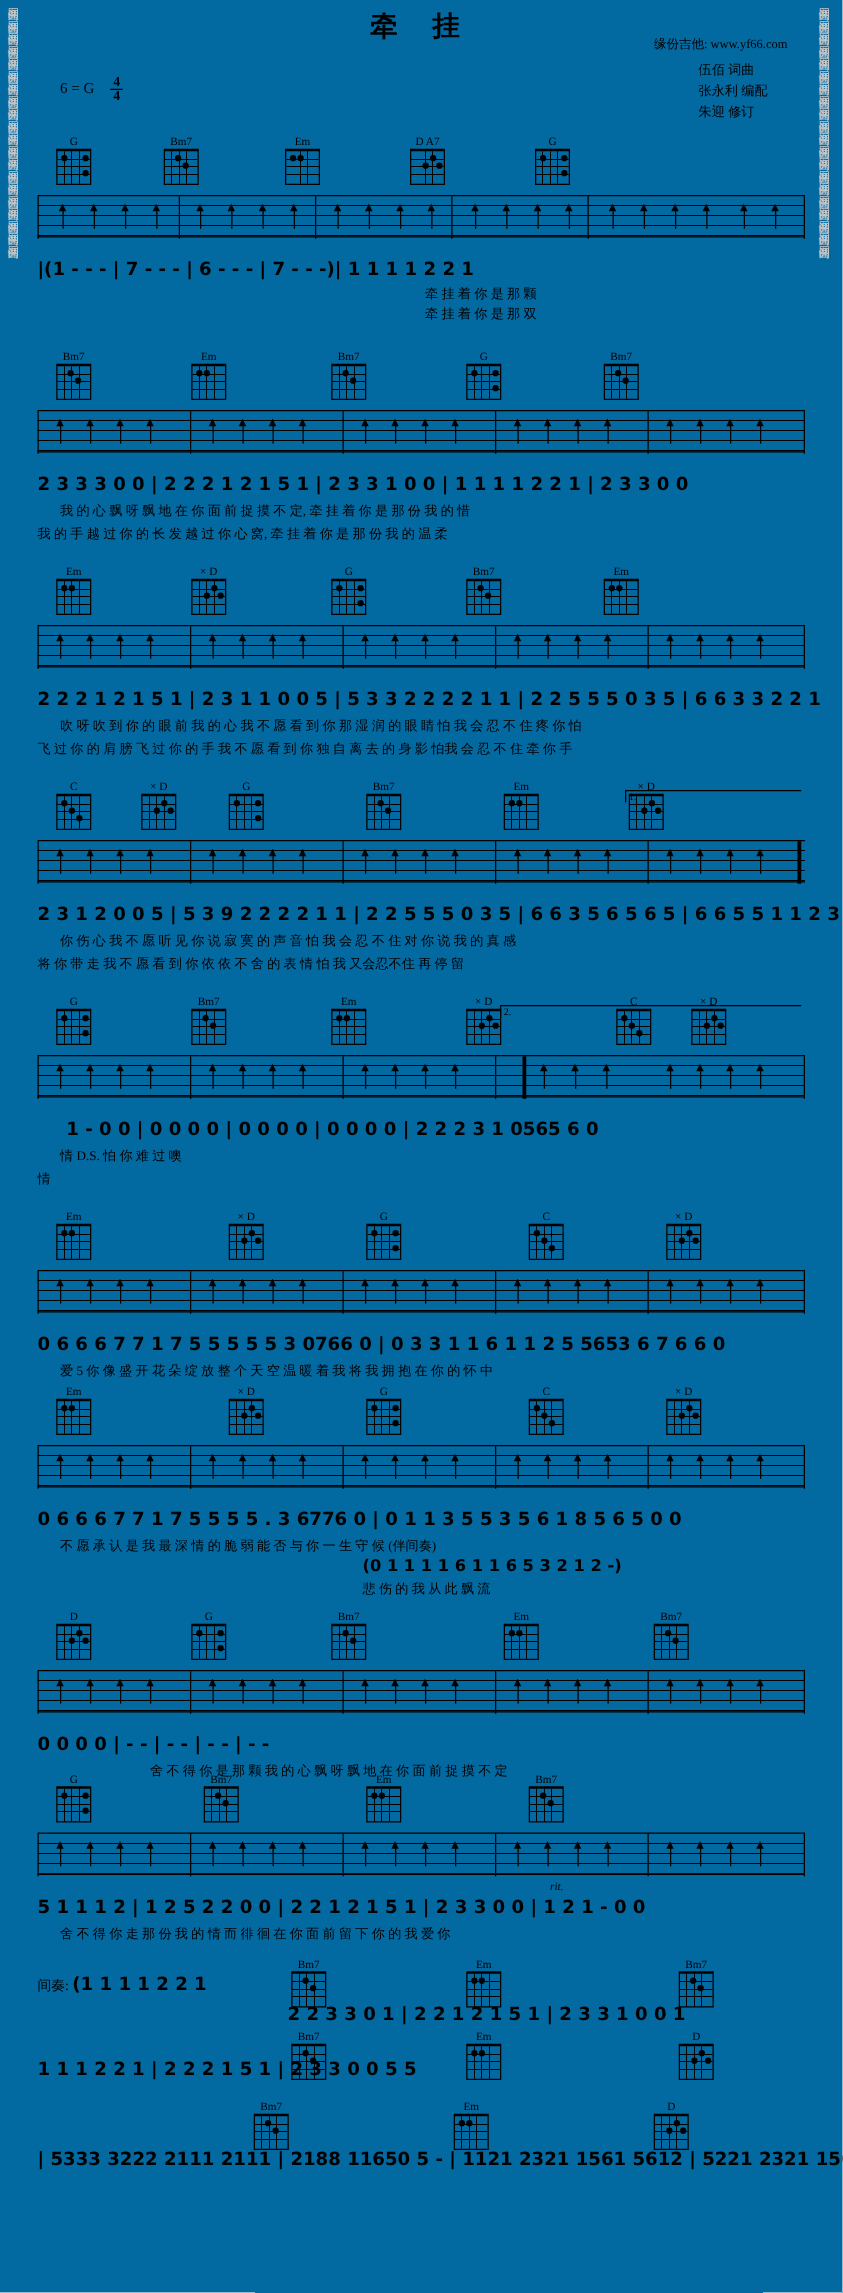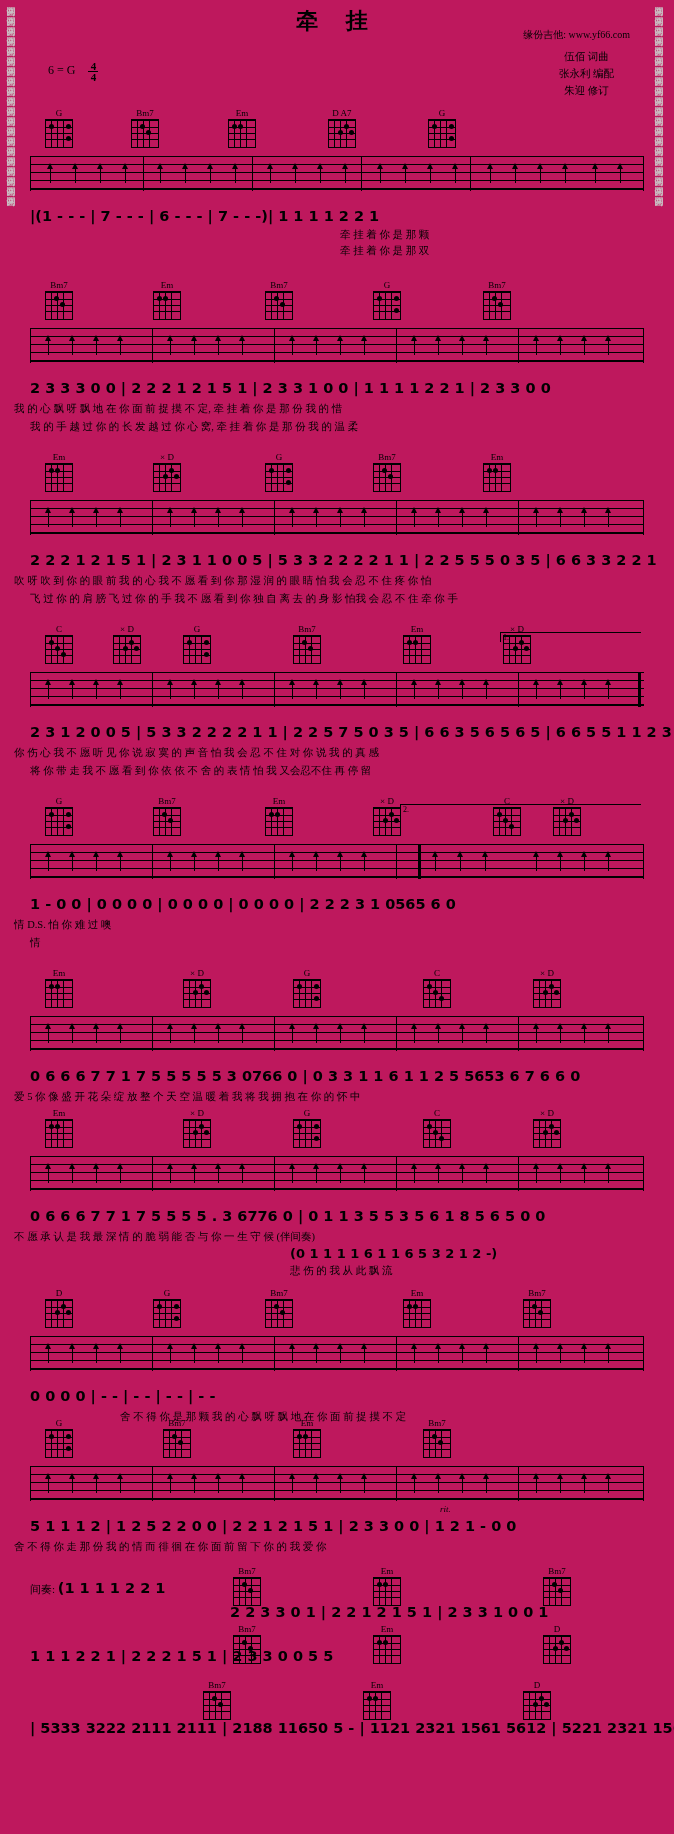--- a/index.html
+++ b/index.html
@@ -8,21 +8,21 @@
     width:674px;
     height:1834px;
     position:relative;
     color:#000;
     overflow:hidden;
   }
   .page{
     position:relative;
     width:674px;
     height:1834px;
-    background:#be185d;
+    background:#0369a1;
   }
   
   .wm{
     position:absolute;
     top:0;
     width:22px;
     height:1834px;
     color:#c9c9c9;
     font-size:9px;
     line-height:26px;
@@ -56,21 +56,21 @@
     top:28px;
     right:44px;
     font-size:10px;
   }
   .credits{
     position:absolute;
     top:48px;
     right:60px;
     font-size:10.5px;
     line-height:17px;
-    text-align:center;
+    text-align:left;
   }
   .keysig{
     position:absolute;
     top:62px;
     left:48px;
     font-size:12px;
   }
   .keysig .frac{
     display:inline-block;
     vertical-align:middle;
@@ -146,21 +146,21 @@
     position:absolute;
     left:30px;width:620px;
     font-family:"DejaVu Sans", sans-serif;
     font-size:14.5px;
     font-weight:bold;
     letter-spacing:0px;
     white-space:nowrap;
   }
   .lyric{
     position:absolute;
-    left:14px;width:620px;
+    left:48px;width:620px;
     font-size:10.5px;
     white-space:nowrap;
   }
   .lyric2{
     position:absolute;
     left:30px;width:620px;
     font-size:10.5px;
     white-space:nowrap;
   }
   .mark{
@@ -507,21 +507,21 @@
       <div class="arrow-up" style="left:384px;"></div>
         <div class="arrow-up" style="left:408px;"></div>
       <div class="arrow-up" style="left:432px;"></div>
         <div class="arrow-up" style="left:456px;"></div>
       <div class="arrow-up" style="left:506px;"></div>
         <div class="arrow-up" style="left:530px;"></div>
       <div class="arrow-up" style="left:554px;"></div>
         <div class="arrow-up" style="left:578px;"></div>
     </div>
 
-    <div class="numrow" style="top:100px;">2 3 1 2 0 0 5 | 5 3 3 2 2 2 2 1 1 | 2 2 5 7 5 0 3 5 | 6 6 3 5 6 5 6 5 | 6 6 5 5 1 1 2 3</div>
+    <div class="numrow" style="top:100px;">2 3 1 2 0 0 5 | 5 3 9 2 2 2 2 1 1 | 2 2 5 5 5 0 3 5 | 6 6 3 5 6 5 6 5 | 6 6 5 5 1 1 2 3</div>
     <div class="lyric" style="top:122px;">你 伤 心      我  不 愿 听 见 你 说 寂  寞 的 声 音    怕 我 会  忍 不 住 对 你 说 我 的 真  感</div>
     <div class="lyric2" style="top:140px;">将 你 带 走    我  不 愿 看 到 你 依 依  不 舍 的 表 情   怕 我  又会忍不住 再 停 留</div>
   </div>
 
   <div class="system" style="top:796px;">
     <div class="chord" style="left:42px;top:0;">
       <div class="nm">G</div>
       <div class="grid">
           <span class="dot" style="left:3px;top:3px;"></span>
           <span class="dot" style="left:20px;top:3px;"></span>
@@ -592,21 +592,21 @@
         <div class="arrow-up" style="left:334px;"></div>
       <div class="arrow-up" style="left:405px;"></div>
         <div class="arrow-up" style="left:430px;"></div>
       <div class="arrow-up" style="left:455px;"></div>
       <div class="arrow-up" style="left:506px;"></div>
         <div class="arrow-up" style="left:530px;"></div>
       <div class="arrow-up" style="left:554px;"></div>
         <div class="arrow-up" style="left:578px;"></div>
     </div>
 
-    <div class="numrow" style="top:100px;">1 - 0 0 | 0 0 0 0 | 0 0 0 0 | 0 0 0 0 | 2 2 2 3 1 0565 6 0</div>
+    <div class="numrow" style="top:100px;margin-left:23px;">1 - 0 0 | 0 0 0 0 | 0 0 0 0 | 0 0 0 0 | 2 2 2 3 1 0565 6 0</div>
     <div class="lyric" style="top:122px;">情                                                          D.S. 怕 你 难 过     噢</div>
     <div class="lyric2" style="top:140px;">情</div>
   </div>
 
   <div class="system" style="top:968px;">
     <div class="chord" style="left:42px;top:0;">
       <div class="nm">Em</div>
       <div class="grid">
           <span class="dot" style="left:3px;top:3px;"></span>
           <span class="dot" style="left:9px;top:3px;"></span>

